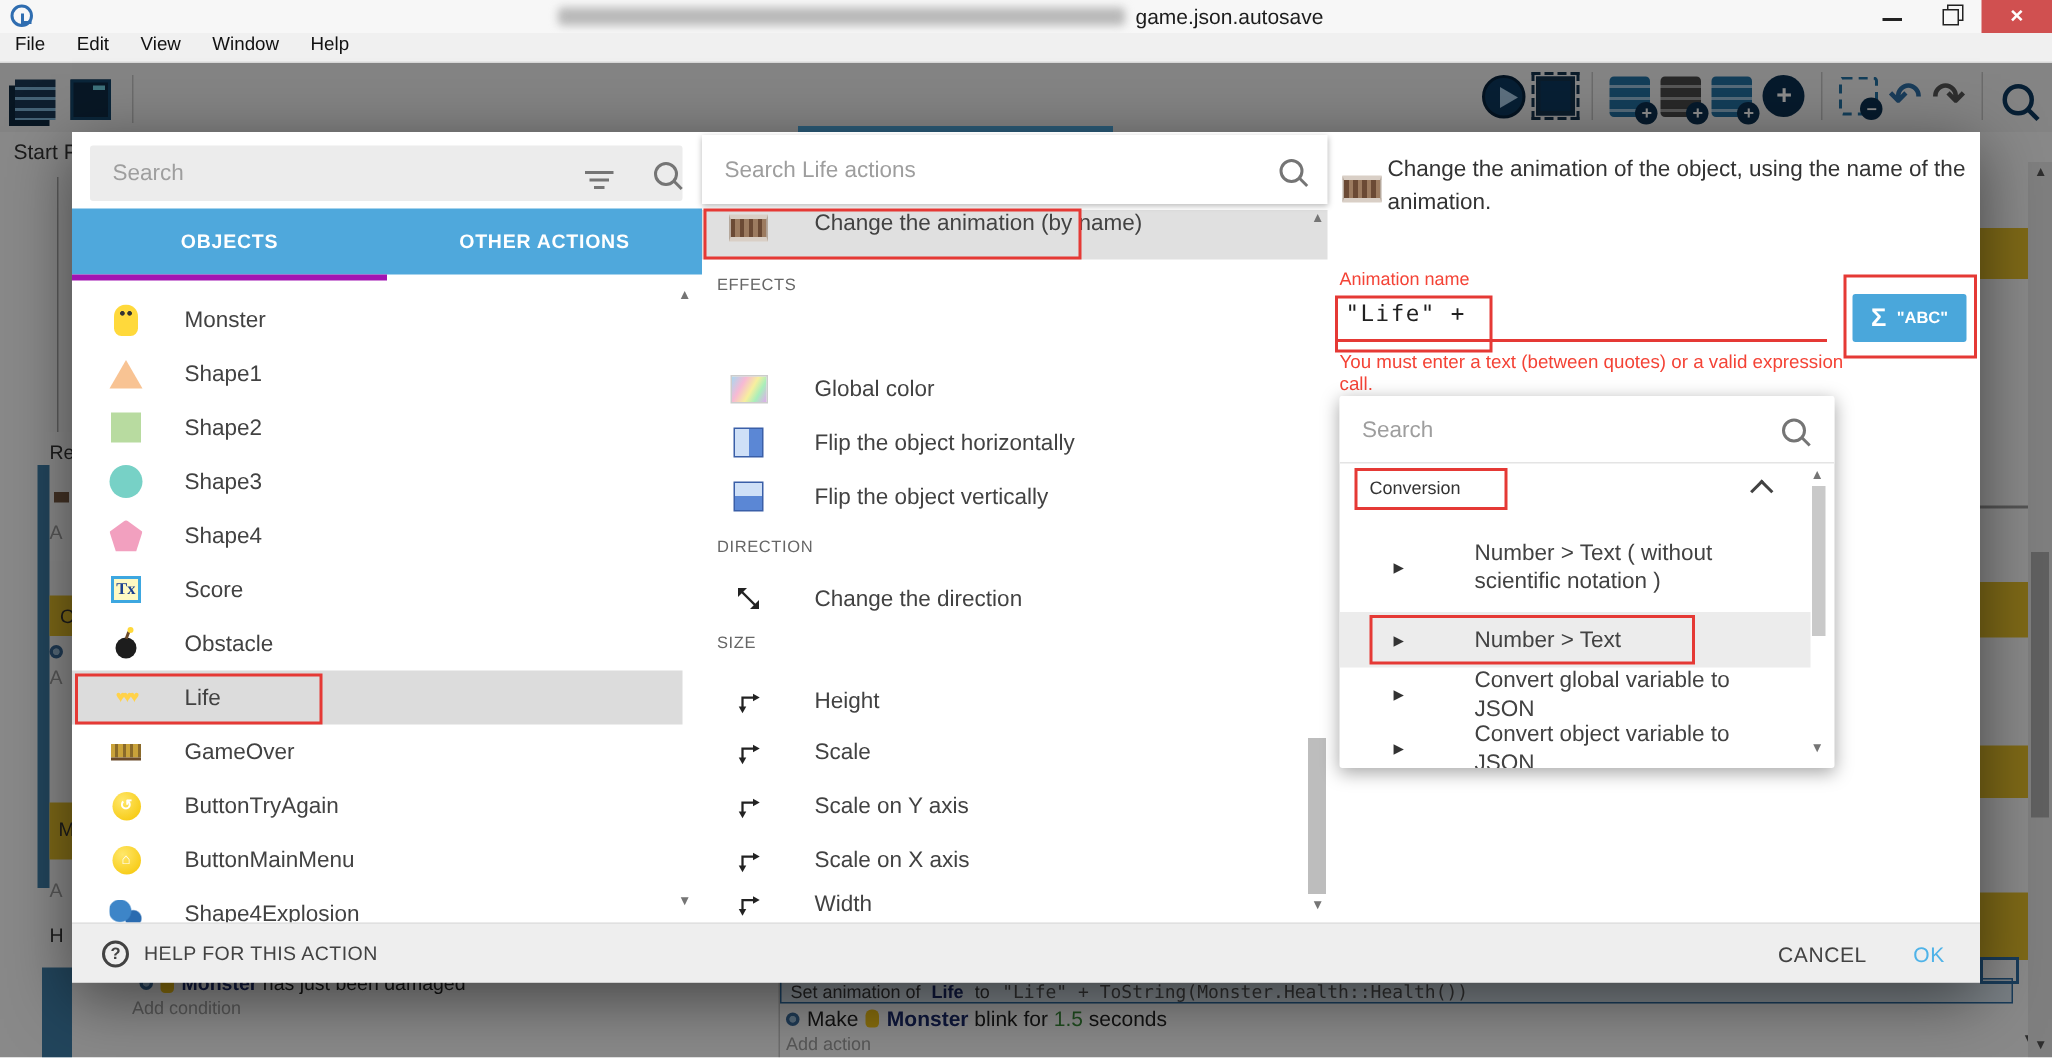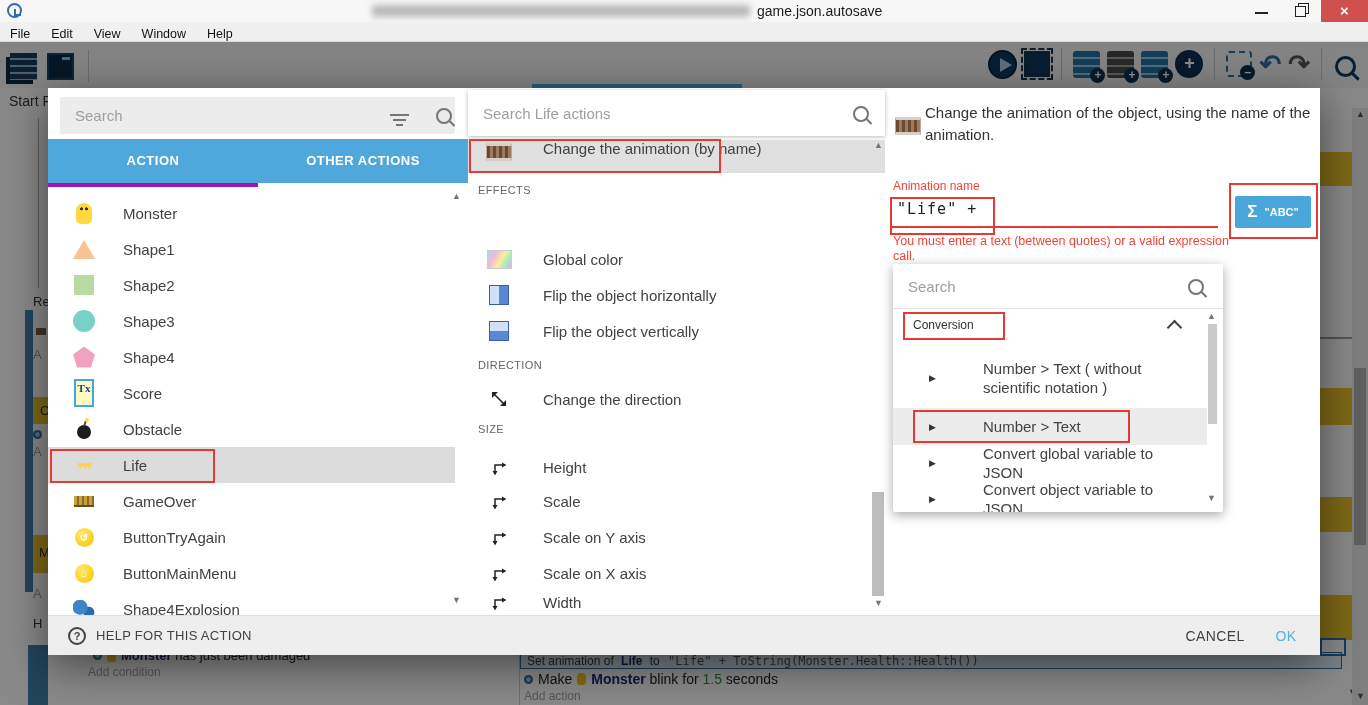--- a/index.html
+++ b/index.html
@@ -14,21 +14,21 @@
   .title-text{position:absolute;left:757px;top:0;height:22px;line-height:22px;font-size:14px;color:#1c1c1c}
   .win-controls{position:absolute;right:0;top:0;height:22px;display:flex}
   .wc{width:40px;height:22px;position:relative;cursor:default}
   .wc-min::after{content:"";position:absolute;left:14px;top:12px;width:13px;height:2px;background:#222}
   .wc-restore::after{content:"";position:absolute;left:14px;top:6px;width:9px;height:9px;border:1px solid #222;background:#f7f7f7}
   .wc-restore::before{content:"";position:absolute;left:17px;top:3px;width:9px;height:9px;border:1px solid #222}
   .wc-close{width:47px;background:#d05050}
   .wc-close::after{content:"×";position:absolute;left:0;top:0;width:47px;text-align:center;line-height:21px;color:#fff;font-size:15px;font-weight:bold}
 
   
-  .menubar{position:absolute;left:0;top:22px;width:1368px;height:20px;background:#f0f0f0;border-bottom:1px solid #d8d8d8;display:flex;align-items:flex-end;padding-left:10px;gap:21px;box-sizing:border-box}
+  .menubar{position:absolute;left:0;top:22px;width:1368px;height:20px;background:#f0f0f0;border-bottom:1px solid #d8d8d8;display:flex;align-items:flex-start;padding-left:10px;gap:21px;box-sizing:border-box}
   .menu-item{font-size:12.5px;color:#111}
 
   
   .workspace{position:absolute;left:0;top:42px;width:1368px;height:663px;background:#fafafa}
   .dim{position:absolute;left:0;top:0;width:1368px;height:663px;background:rgba(0,0,0,0.45);z-index:5}
 
   
   .toolbar{position:absolute;left:0;top:0;width:1368px;height:46px;background:#f1f1f1;z-index:1}
   .tb-left{position:absolute;left:10px;top:8px;display:flex;gap:10px;align-items:center}
   .tb-right{position:absolute;right:6px;top:6px;display:flex;gap:7px;align-items:center}
@@ -87,21 +87,21 @@
   .lp-underline{position:absolute;left:0;top:95px;width:210px;height:4px;background:#a213b2}
   .obj-row{position:absolute;left:0;width:407px;height:36px;display:flex;align-items:center}
   .obj-row.sel{background:#dcdcdc}
   .obj-ic{position:absolute;left:22px;width:28px;height:28px;display:flex;align-items:center;justify-content:center}
   .obj-label{position:absolute;left:75px;font-size:15px;color:#424242;white-space:nowrap}
   .oi-monster{width:16px;height:21px;border-radius:8px 8px 5px 5px;background:radial-gradient(circle at 35% 28%,#333 1.3px,transparent 1.8px),radial-gradient(circle at 65% 28%,#333 1.3px,transparent 1.8px),#ffd93b}
   .oi-triangle{width:0;height:0;border-left:11px solid transparent;border-right:11px solid transparent;border-bottom:19px solid #f8c393}
   .oi-square{width:20px;height:20px;background:#b8dba0}
   .oi-circle{width:22px;height:22px;border-radius:50%;background:#77d1c6}
   .oi-pentagon{width:22px;height:21px;background:#f2a0bf;clip-path:polygon(50% 0,100% 38%,81% 100%,19% 100%,0 38%)}
-  .oi-text{width:20px;height:28px;background:#fef9c3;border:2px solid #3da7e0;box-sizing:border-box;color:#1b3f8f;font-family:"Liberation Serif",serif;font-weight:bold;font-size:11px;line-height:14px;text-align:center}
+  .oi-text{width:20px;height:18px;background:#fef9c3;border:2px solid #3da7e0;box-sizing:border-box;color:#1b3f8f;font-family:"Liberation Serif",serif;font-weight:bold;font-size:11px;line-height:14px;text-align:center}
   .oi-bomb{width:14px;height:14px;border-radius:50%;background:#1d1d1d;position:relative;margin-top:5px}
   .oi-bomb::before{content:"";position:absolute;top:-4px;left:7px;width:2px;height:5px;background:#6b4a2a;transform:rotate(20deg)}
   .oi-bomb::after{content:"";position:absolute;top:-7px;left:8px;width:4px;height:4px;border-radius:50%;background:#ffd93b}
   .oi-hearts{color:#ffd24a;font-size:11px;letter-spacing:-2px;white-space:nowrap}
   .oi-hearts::after{content:"♥♥♥"}
   .oi-banner{width:20px;height:9px;background:repeating-linear-gradient(90deg,#c9a23a 0 3px,#8a6a2a 3px 5px);border-bottom:2px solid #6b4a2a}
   .oi-btn{width:19px;height:19px;border-radius:50%;background:radial-gradient(circle at 35% 30%,#ffe76a,#f5c400);color:#fff;font-size:10px;line-height:19px;text-align:center;font-weight:bold}
   .oi-explosion{width:22px;height:18px;background:radial-gradient(circle at 32% 40%,#3d85c8 7px,transparent 8px),radial-gradient(circle at 72% 68%,#2a6bb0 5px,transparent 6px)}
   .lp-scroll-up{position:absolute;left:404px;top:104px}
   .lp-scroll-down{position:absolute;left:404px;top:508px}
@@ -272,21 +272,21 @@
   <div class="dim"></div>
 
   <div class="dlg">
 
     <div class="lp-search">
       <input readonly="" placeholder="Search" style="">
       <span class="filter-ic"></span>
       <span class="mag-ic" style="left:376px;top:11px"></span>
     </div>
     <div class="lp-tabs">
-      <span class="lp-tab">ACTION</span>
+      <span class="lp-tab">OBJECTS</span>
       <span class="lp-tab">OTHER ACTIONS</span>
     </div>
     <div class="lp-underline"></div>
 
     <div class="obj-row" style="top:107px">
       <span class="obj-ic">
           <span class="oi-monster"></span>
         </span>
       <span class="obj-label">Monster</span>
     </div>

